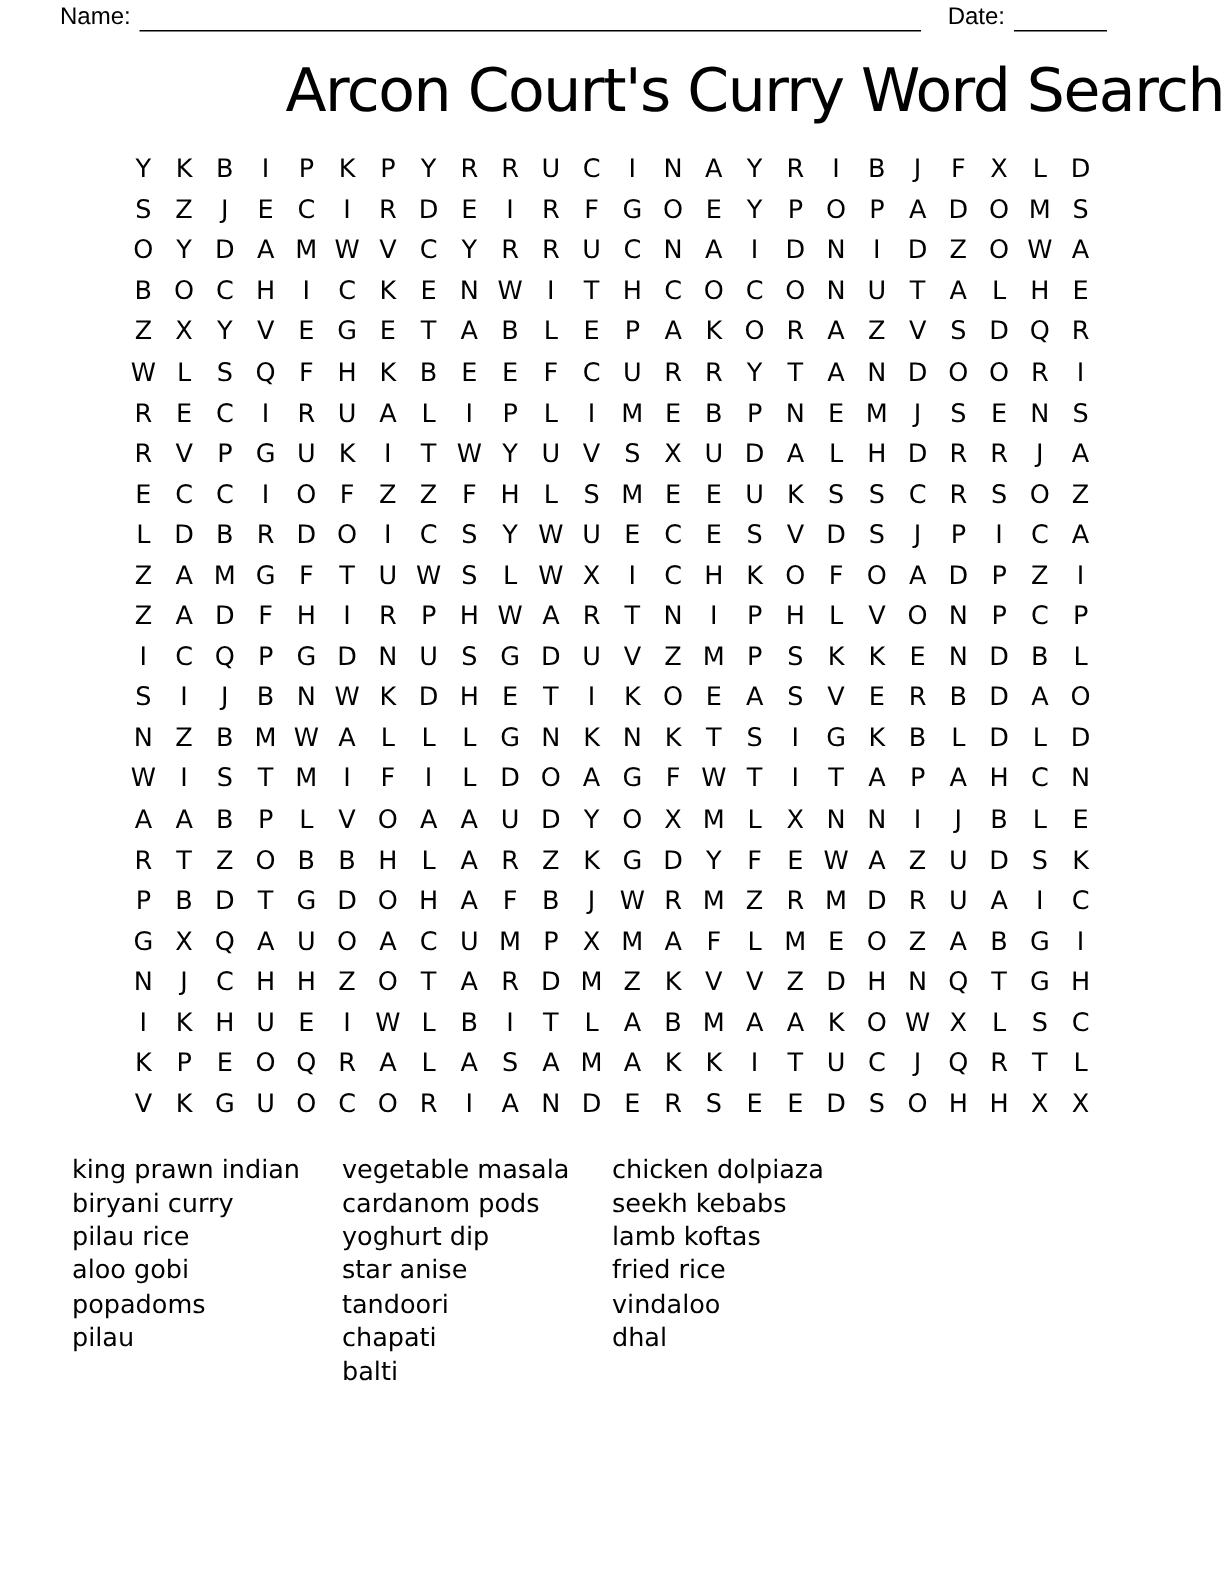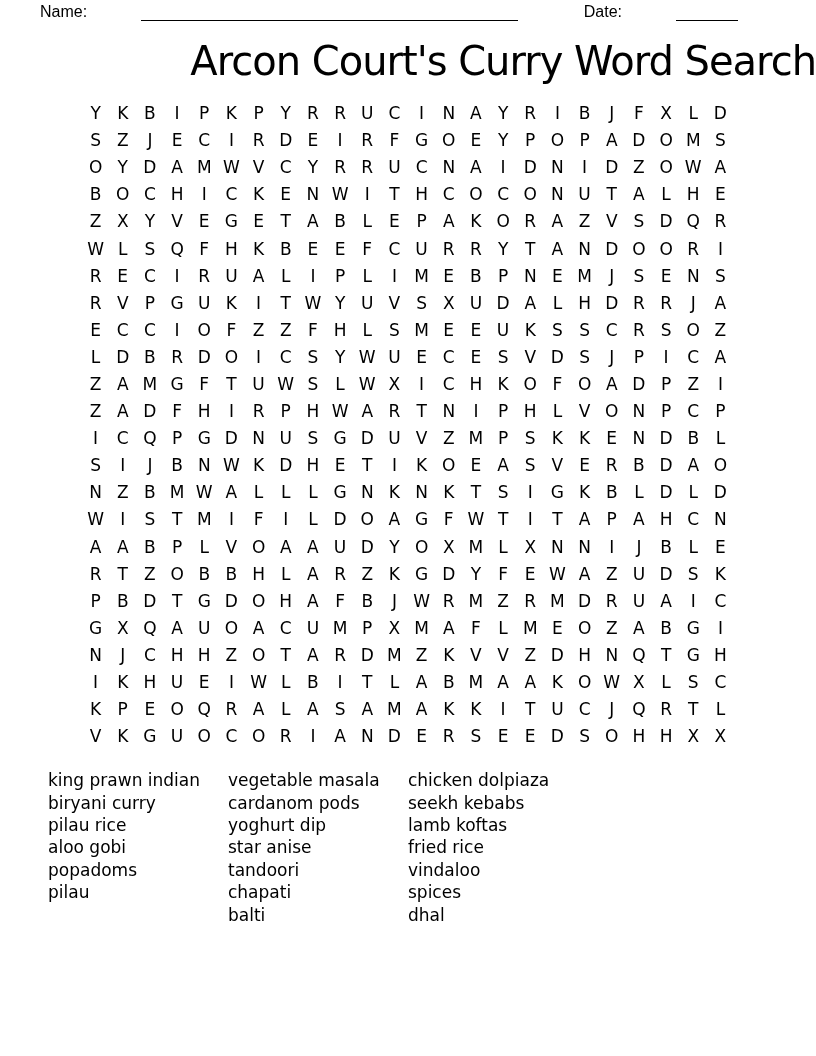--- a/index.html
+++ b/index.html
@@ -15,21 +15,20 @@
     overflow: hidden;
   }
   
   .header {
     display: flex;
     align-items: flex-end;
     margin: 3px 78px 0 40px;
     font-family: "Liberation Sans", sans-serif;
     font-size: 16px;
     line-height: 18px;
-    gap: 48px;
   }
   .hdr-label {
     white-space: nowrap;
   }
   .write-line {
     display: inline-block;
     border-bottom: 1.6px solid #000;
     height: 15px;
   }
   .name-line {
@@ -690,18 +689,17 @@
         <div class="word">tandoori</div>
         <div class="word">chapati</div>
         <div class="word">balti</div>
       </div>
       <div class="word-col">
         <div class="word">chicken dolpiaza</div>
         <div class="word">seekh kebabs</div>
         <div class="word">lamb koftas</div>
         <div class="word">fried rice</div>
         <div class="word">vindaloo</div>
-        <div class="word">spices</div>
         <div class="word">dhal</div>
       </div>
     </div>
 
 </div>
 
 </body></html>

